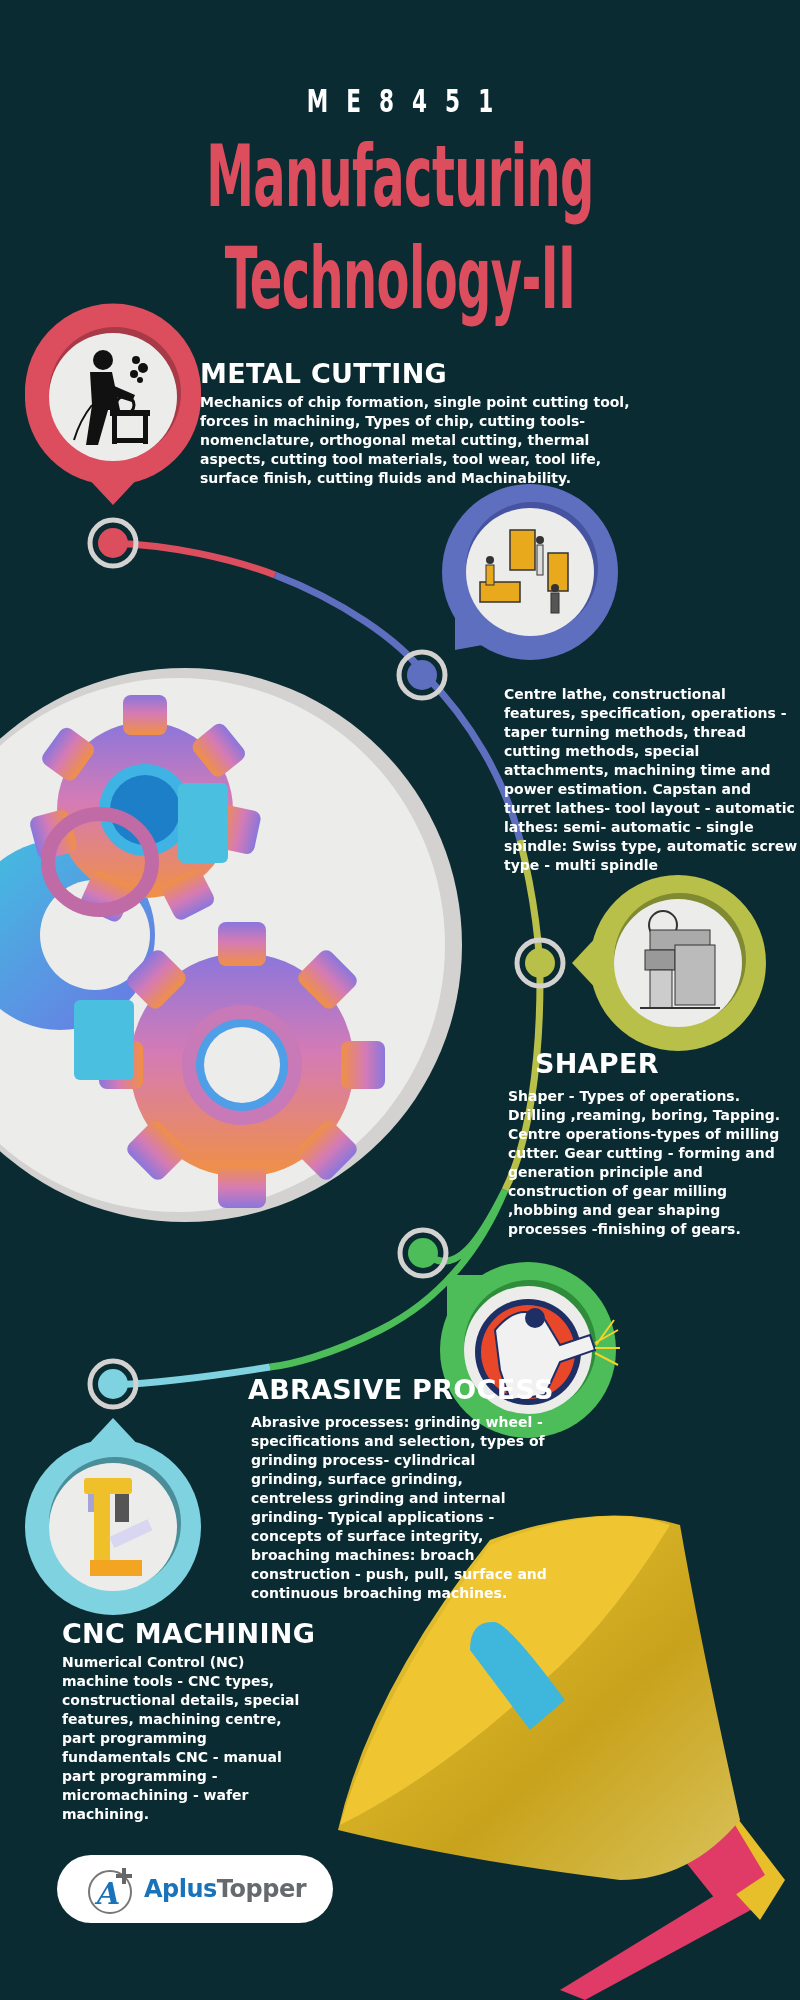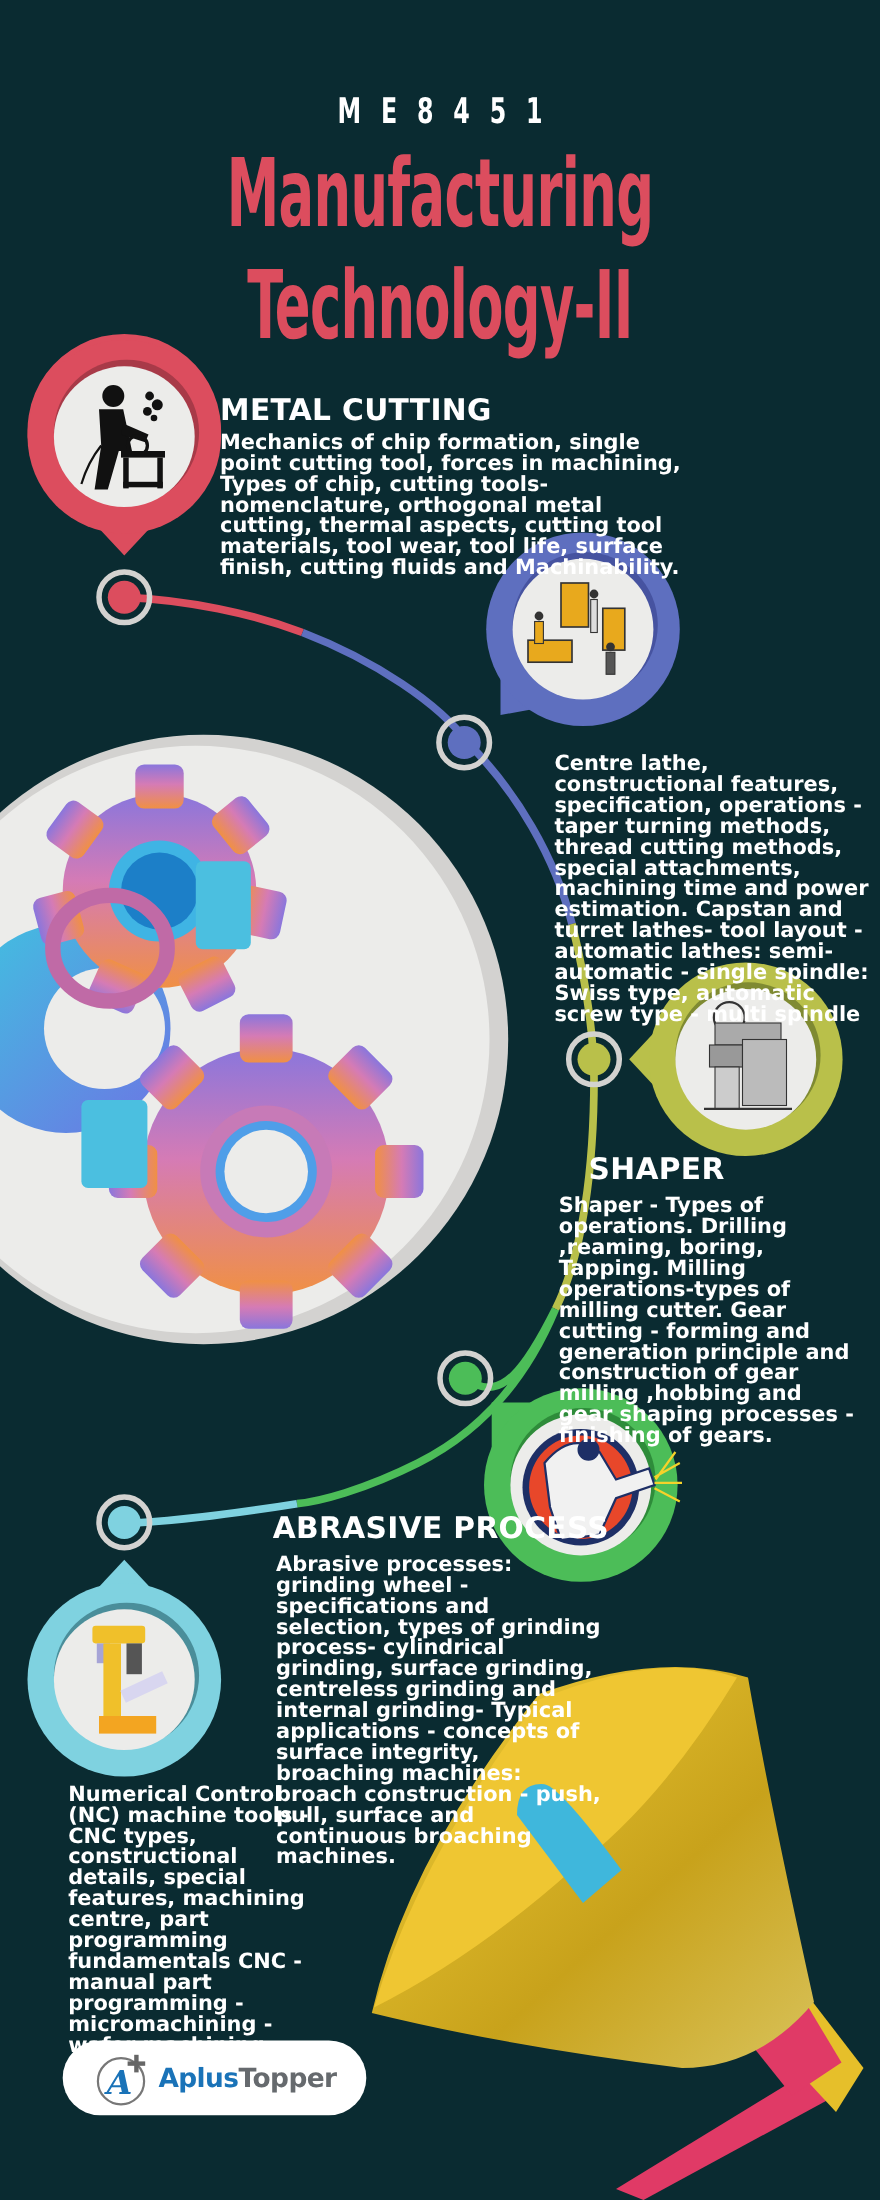--- a/index.html
+++ b/index.html
@@ -20,21 +20,21 @@
       left: 0; width: 800px; text-align: center; color: #dc4d5e;
       font-family: "DejaVu Sans Condensed", "DejaVu Sans", sans-serif;
       font-weight: bold; font-size: 86px; line-height: 96px;
       transform: scaleX(0.62); transform-origin: center;
       letter-spacing: -1px;
     }
     .t1 { top: 128px; }
     .t2 { top: 230px; }
     .sec-title { color: #fff; font-weight: bold; font-size: 27px; white-space: nowrap;
       font-family: "DejaVu Sans", sans-serif; letter-spacing: 0.3px; }
-    .sec-body { color: #fff; font-weight: bold; font-size: 19px; line-height: 19px;
+    .sec-body { color: #fff; font-weight: bold; font-size: 14px; line-height: 19px;
       font-family: "DejaVu Sans", sans-serif; }
     .logo-pill {
       left: 57px; top: 1855px; width: 276px; height: 68px; border-radius: 34px; background: #fff;
       display: flex; align-items: center; justify-content: center; gap: 6px;
     }
     .logo-text { font-family: "DejaVu Sans", sans-serif; font-weight: bold; font-size: 24px; letter-spacing: -0.5px; }
     .logo-aplus { color: #1a73b8; }
     .logo-topper { color: #666a6e; }
     svg { overflow: visible; }
   </style>
@@ -239,29 +239,30 @@
   <div class="sec-title">METAL CUTTING</div>
   <div class="sec-body" style="margin-top:4px;">Mechanics of chip formation, single point cutting tool, forces in machining, Types of chip, cutting tools- nomenclature, orthogonal metal cutting, thermal aspects, cutting tool materials, tool wear, tool life, surface finish, cutting fluids and Machinability.</div>
 </div>
 
 <div class="abs" style="left:494px; top:663px; width:300px;">
   <div class="sec-body" style="margin-top:22px; margin-left:10px; width:295px;">Centre lathe, constructional features, specification, operations - taper turning methods, thread cutting methods, special attachments, machining time and power estimation. Capstan and turret lathes- tool layout - automatic lathes: semi- automatic - single spindle: Swiss type, automatic screw type - multi spindle</div>
 </div>
 
 <div class="abs" style="left:508px; top:1048px; width:276px;">
   <div class="sec-title" style="margin-left:27px;">SHAPER</div>
-  <div class="sec-body" style="margin-top:8px;">Shaper - Types of operations. Drilling ,reaming, boring, Tapping. Milling operations-types of milling cutter. Gear cutting - forming and generation principle and construction of gear milling ,hobbing and gear shaping processes -finishing of gears.</div>
+  <div class="sec-body" style="margin-top:8px;">Shaper - Types of operations. Drilling ,reaming, boring, Tapping. Centre operations-types of milling cutter. Gear cutting - forming and generation principle and construction of gear milling ,hobbing and gear shaping processes -finishing of gears.</div>
 </div>
 
 <div class="abs" style="left:248px; top:1374px; width:300px;">
   <div class="sec-title">ABRASIVE PROCESS</div>
   <div class="sec-body" style="margin-top:8px; margin-left:3px;">Abrasive processes: grinding wheel - specifications and selection, types of grinding process- cylindrical grinding, surface grinding, centreless grinding and internal grinding- Typical applications - concepts of surface integrity, broaching machines: broach construction - push, pull, surface and continuous broaching machines.</div>
 </div>
 
 <div class="abs" style="left:62px; top:1618px; width:240px;">
+  <div class="sec-title">CNC MACHINING</div>
   <div class="sec-body" style="margin-top:4px;">Numerical Control (NC) machine tools - CNC types, constructional details, special features, machining centre, part programming fundamentals CNC - manual part programming - micromachining - wafer machining.</div>
 </div>
 
 <div class="abs logo-pill">
   <svg width="54" height="54">
     <circle cx="26" cy="30" r="21" fill="none" stroke="#777" stroke-width="2"></circle>
     <text x="13" y="42" font-family="DejaVu Serif, serif" font-style="italic" font-weight="bold" font-size="30" fill="#1a73b8">A</text>
     <rect x="38" y="6" width="4" height="16" fill="#666"></rect>
     <rect x="32" y="12" width="16" height="4" fill="#666"></rect>
   </svg>

